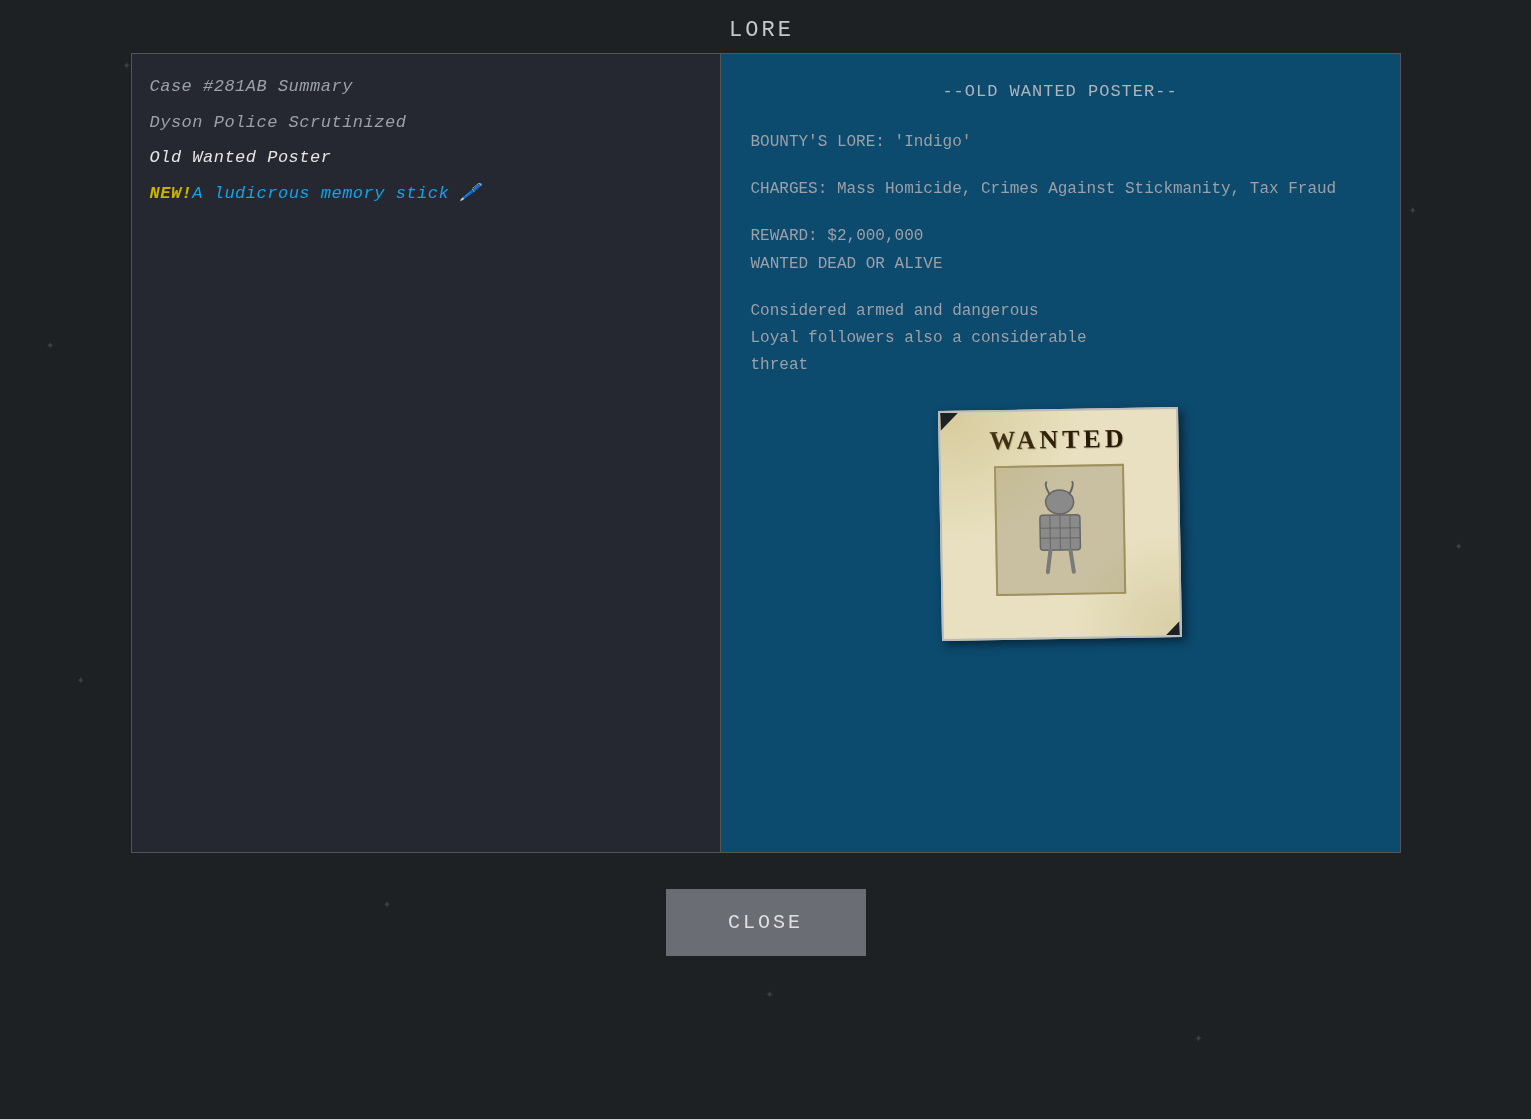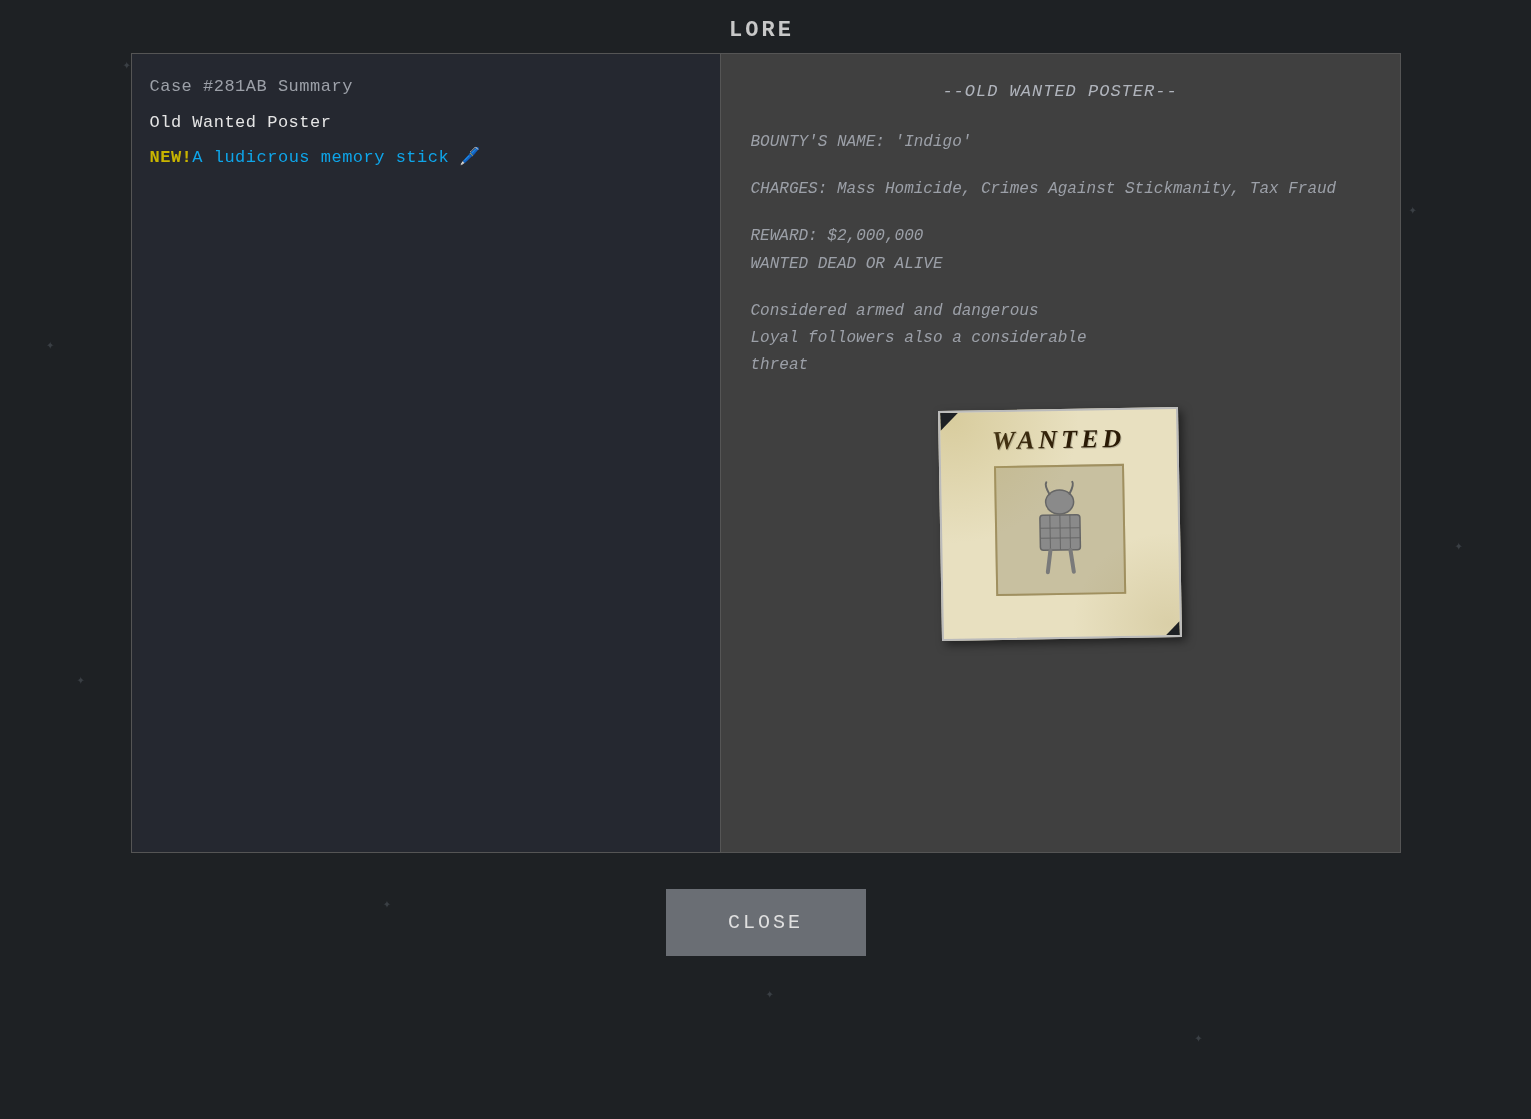--- a/index.html
+++ b/index.html
@@ -29,21 +29,20 @@
     }
 
     
     .page-title {
       text-align: center;
       color: #c8c8c8;
       font-size: 22px;
       letter-spacing: 3px;
       padding: 18px 8px 10px 0;
       font-family: 'Courier New', Courier, monospace;
-      font-weight: bold;
     }
 
     
     .main-container {
       display: flex;
       flex-direction: row;
       margin: 0 auto;
       width: 1270px;
       height: 800px;
       gap: 0;
@@ -61,45 +60,45 @@
     }
 
     .left-item {
       font-size: 17px;
       color: #9ca0a8;
       margin-bottom: 10px;
       line-height: 1.5;
       cursor: default;
       font-family: 'Courier New', Courier, monospace;
       letter-spacing: 0.5px;
+      font-style: italic;
     }
 
     .left-item.green {
       color: #e5e5e5;
     }
 
     .left-item .new-badge {
       color: #c8b400;
       font-weight: bold;
     }
 
     .left-item .item-text {
       color: #0ea5e9;
     }
 
     
     .right-panel {
       flex: 1;
-      background-color: #404040;
+      background-color: #0c4a6e;
       border: 1px solid #555;
       border-left: none;
       padding: 28px 30px 20px 30px;
       overflow-y: scroll;
       position: relative;
-      font-style: italic;
     }
 
     .right-panel::-webkit-scrollbar {
       width: 14px;
       background: #2e3136;
     }
     .right-panel::-webkit-scrollbar-thumb {
       background: #666;
     }
 
@@ -242,39 +241,42 @@
 <div class="page-title">LORE</div>
 
 <div class="main-container">
 
   <div class="left-panel">
 
     <div class="left-item">
       <span>Case #281AB Summary</span>
     </div>
 
+    <div class="left-item">
+      <span>Dyson Police Scrutinized</span>
+    </div>
 
     <div class="left-item green">
       <span>Old Wanted Poster</span>
     </div>
 
     <div class="left-item">
       <span class="new-badge">NEW!</span><span class="item-text">A ludicrous memory stick 🖊️</span>
     </div>
 
   </div>
 
   <div class="right-panel">
 
     <div class="poster-title">--OLD WANTED POSTER--</div>
 
     <div class="poster-body">
 
       <div class="section">
-        <span>BOUNTY'S NAME:</span>
+        <span>BOUNTY'S LORE:</span>
         <span>'Indigo'</span>
       </div>
 
       <div class="section">
         <span>CHARGES:</span>
         <span>Mass Homicide, Crimes Against Stickmanity, Tax Fraud</span>
       </div>
 
       <div class="section">
         <div>

